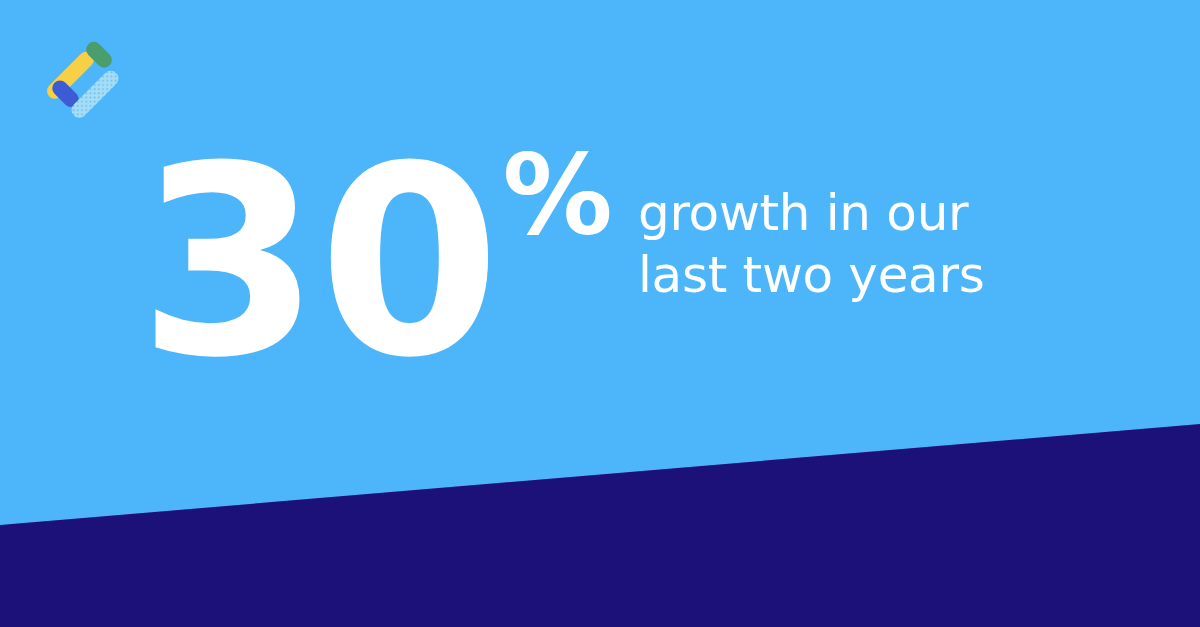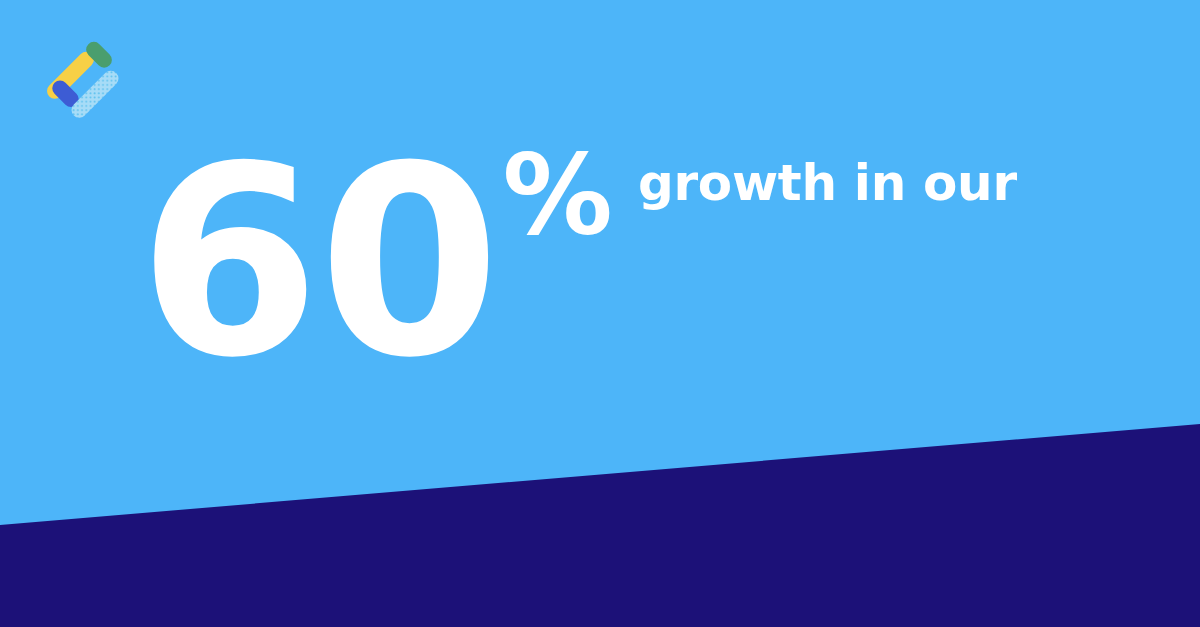--- a/index.html
+++ b/index.html
@@ -69,24 +69,24 @@
     font-weight: 700;
     vertical-align: top;
     position: relative;
     top: 8px;
     left: 4px;
     letter-spacing: 0;
   }
   .headline {
     position: absolute;
     left: 638px;
-    top: 152px;
+    top: 182px;
     width: 540px;
     font-family: "DejaVu Sans", sans-serif;
-    font-weight: 700;
+    font-weight: 400;
     font-size: 50px;
     line-height: 62px;
     color: #ffffff;
     letter-spacing: -0.3px;
   }
   .headline-line {
     display: block;
     white-space: nowrap;
   }
 </style>
@@ -113,21 +113,22 @@
 
       <g>
         <rect x="10" y="58" width="31" height="15.5" rx="7.75" transform="rotate(45 25.5 65.75)" fill="#3d5cd4"></rect>
         <rect x="25" y="58.5" width="60" height="15.5" rx="7.75" transform="rotate(-45 55 66.25)" fill="url(#dots)"></rect>
       </g>
     </svg>
   </div>
 
   <div class="stat-row">
 
-    <div class="big-number"><span>60</span><span class="pct">%</span></div>
+    <div class="big-number"><span>30</span><span class="pct">%</span></div>
 
     <div class="headline">
       <span class="headline-line">growth in our</span>
+      <span class="headline-line">last two years</span>
     </div>
 
   </div>
 
 </div>
 
 </body></html>

